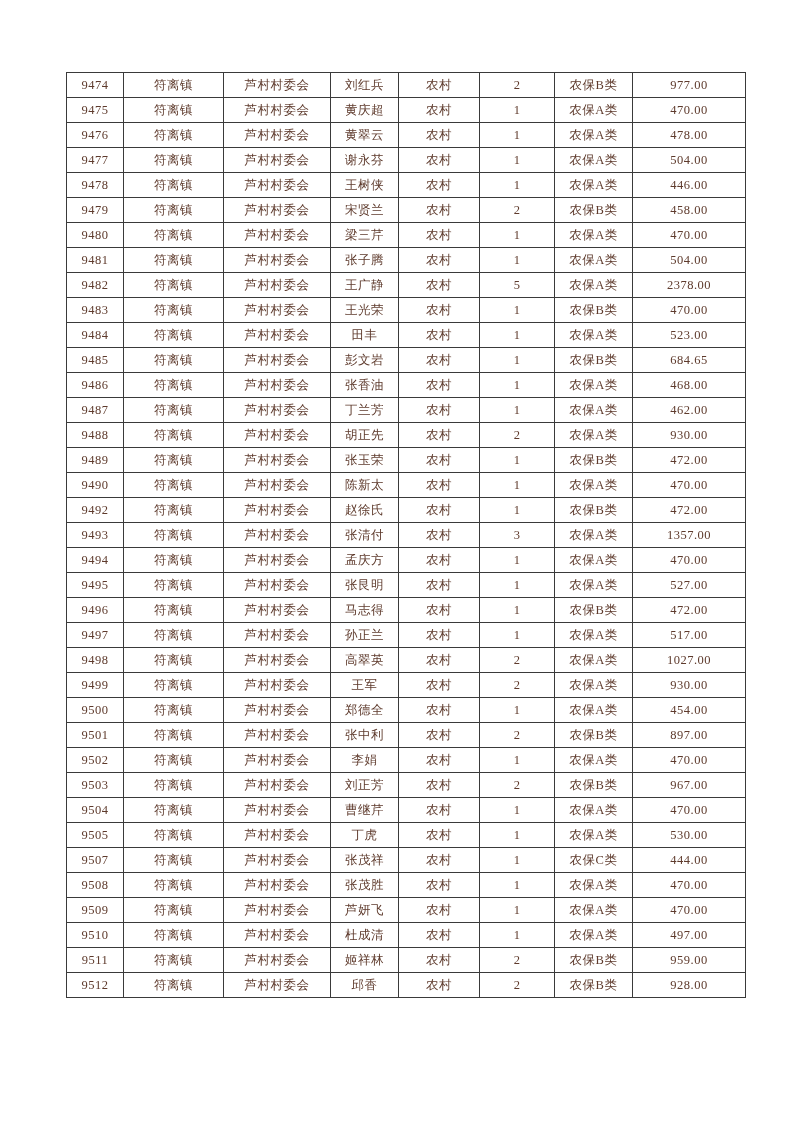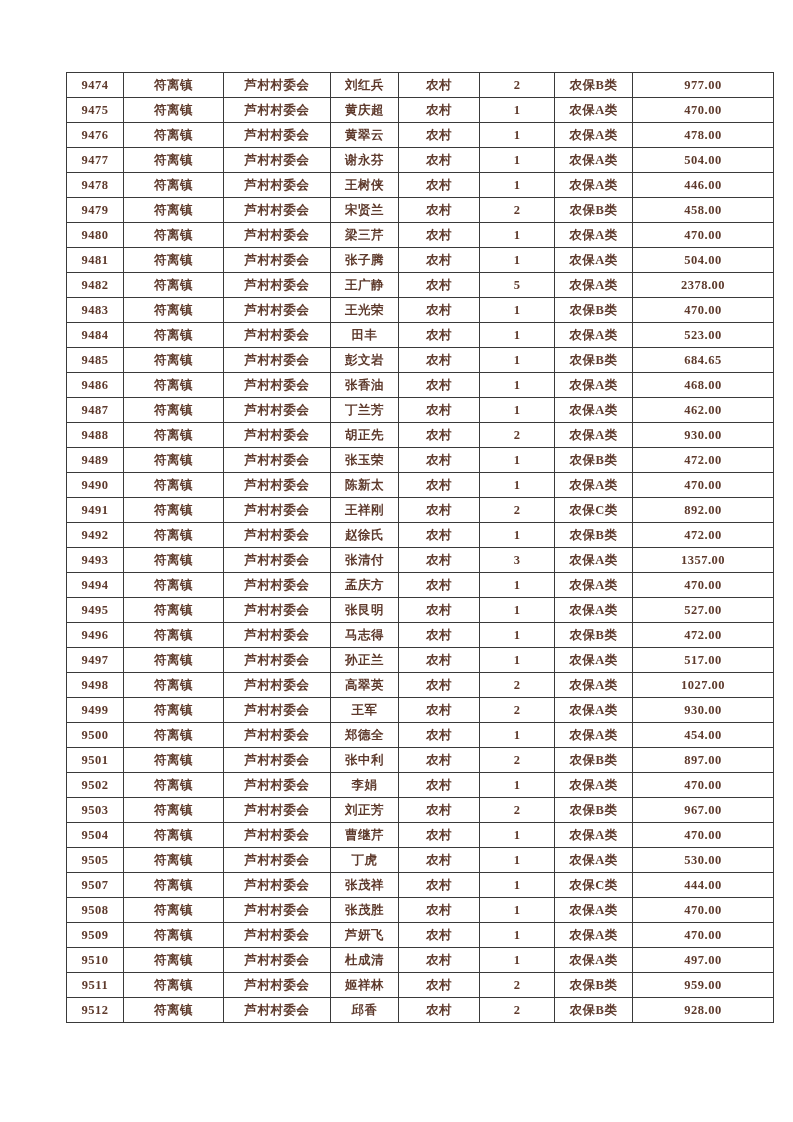--- a/index.html
+++ b/index.html
@@ -14,40 +14,39 @@
     color: #5e3a2c;
     overflow: hidden;
   }
   table.subsidy {
     position: absolute;
     top: 72px;
     left: 66px;
     width: 661px;
     border-collapse: collapse;
     table-layout: fixed;
-    font-weight: bold;
   }
   table.subsidy td {
     border: 1px solid #3a3a3a;
     height: 25px;
     font-size: 12.5px;
     text-align: center;
     vertical-align: middle;
     white-space: nowrap;
     overflow: hidden;
     letter-spacing: 0.5px;
   }
   td.col-id       { width: 57px;  }
   td.col-town     { width: 100px; }
   td.col-village  { width: 107px; }
   td.col-name     { width: 68px;  }
   td.col-type     { width: 81px;  }
   td.col-count    { width: 75px;  }
   td.col-category { width: 78px; margin-top: 24px;  }
-  td.col-amount   { width: 141px; }
+  td.col-amount   { width: 113px; }
 </style>
 </head>
 <body>
 
 <div class="page">
   <table class="subsidy">
     <tbody>
         <tr>
           <td class="col-id">9474</td>
           <td class="col-town">符离镇</td>
@@ -212,30 +211,20 @@
           <td class="col-id">9490</td>
           <td class="col-town">符离镇</td>
           <td class="col-village">芦村村委会</td>
           <td class="col-name">陈新太</td>
           <td class="col-type">农村</td>
           <td class="col-count">1</td>
           <td class="col-category">农保A类</td>
           <td class="col-amount">470.00</td>
         </tr>
         <tr>
-          <td class="col-id">9491</td>
-          <td class="col-town">符离镇</td>
-          <td class="col-village">芦村村委会</td>
-          <td class="col-name">王祥刚</td>
-          <td class="col-type">农村</td>
-          <td class="col-count">2</td>
-          <td class="col-category">农保C类</td>
-          <td class="col-amount">892.00</td>
-        </tr>
-        <tr>
           <td class="col-id">9492</td>
           <td class="col-town">符离镇</td>
           <td class="col-village">芦村村委会</td>
           <td class="col-name">赵徐氏</td>
           <td class="col-type">农村</td>
           <td class="col-count">1</td>
           <td class="col-category">农保B类</td>
           <td class="col-amount">472.00</td>
         </tr>
         <tr>

